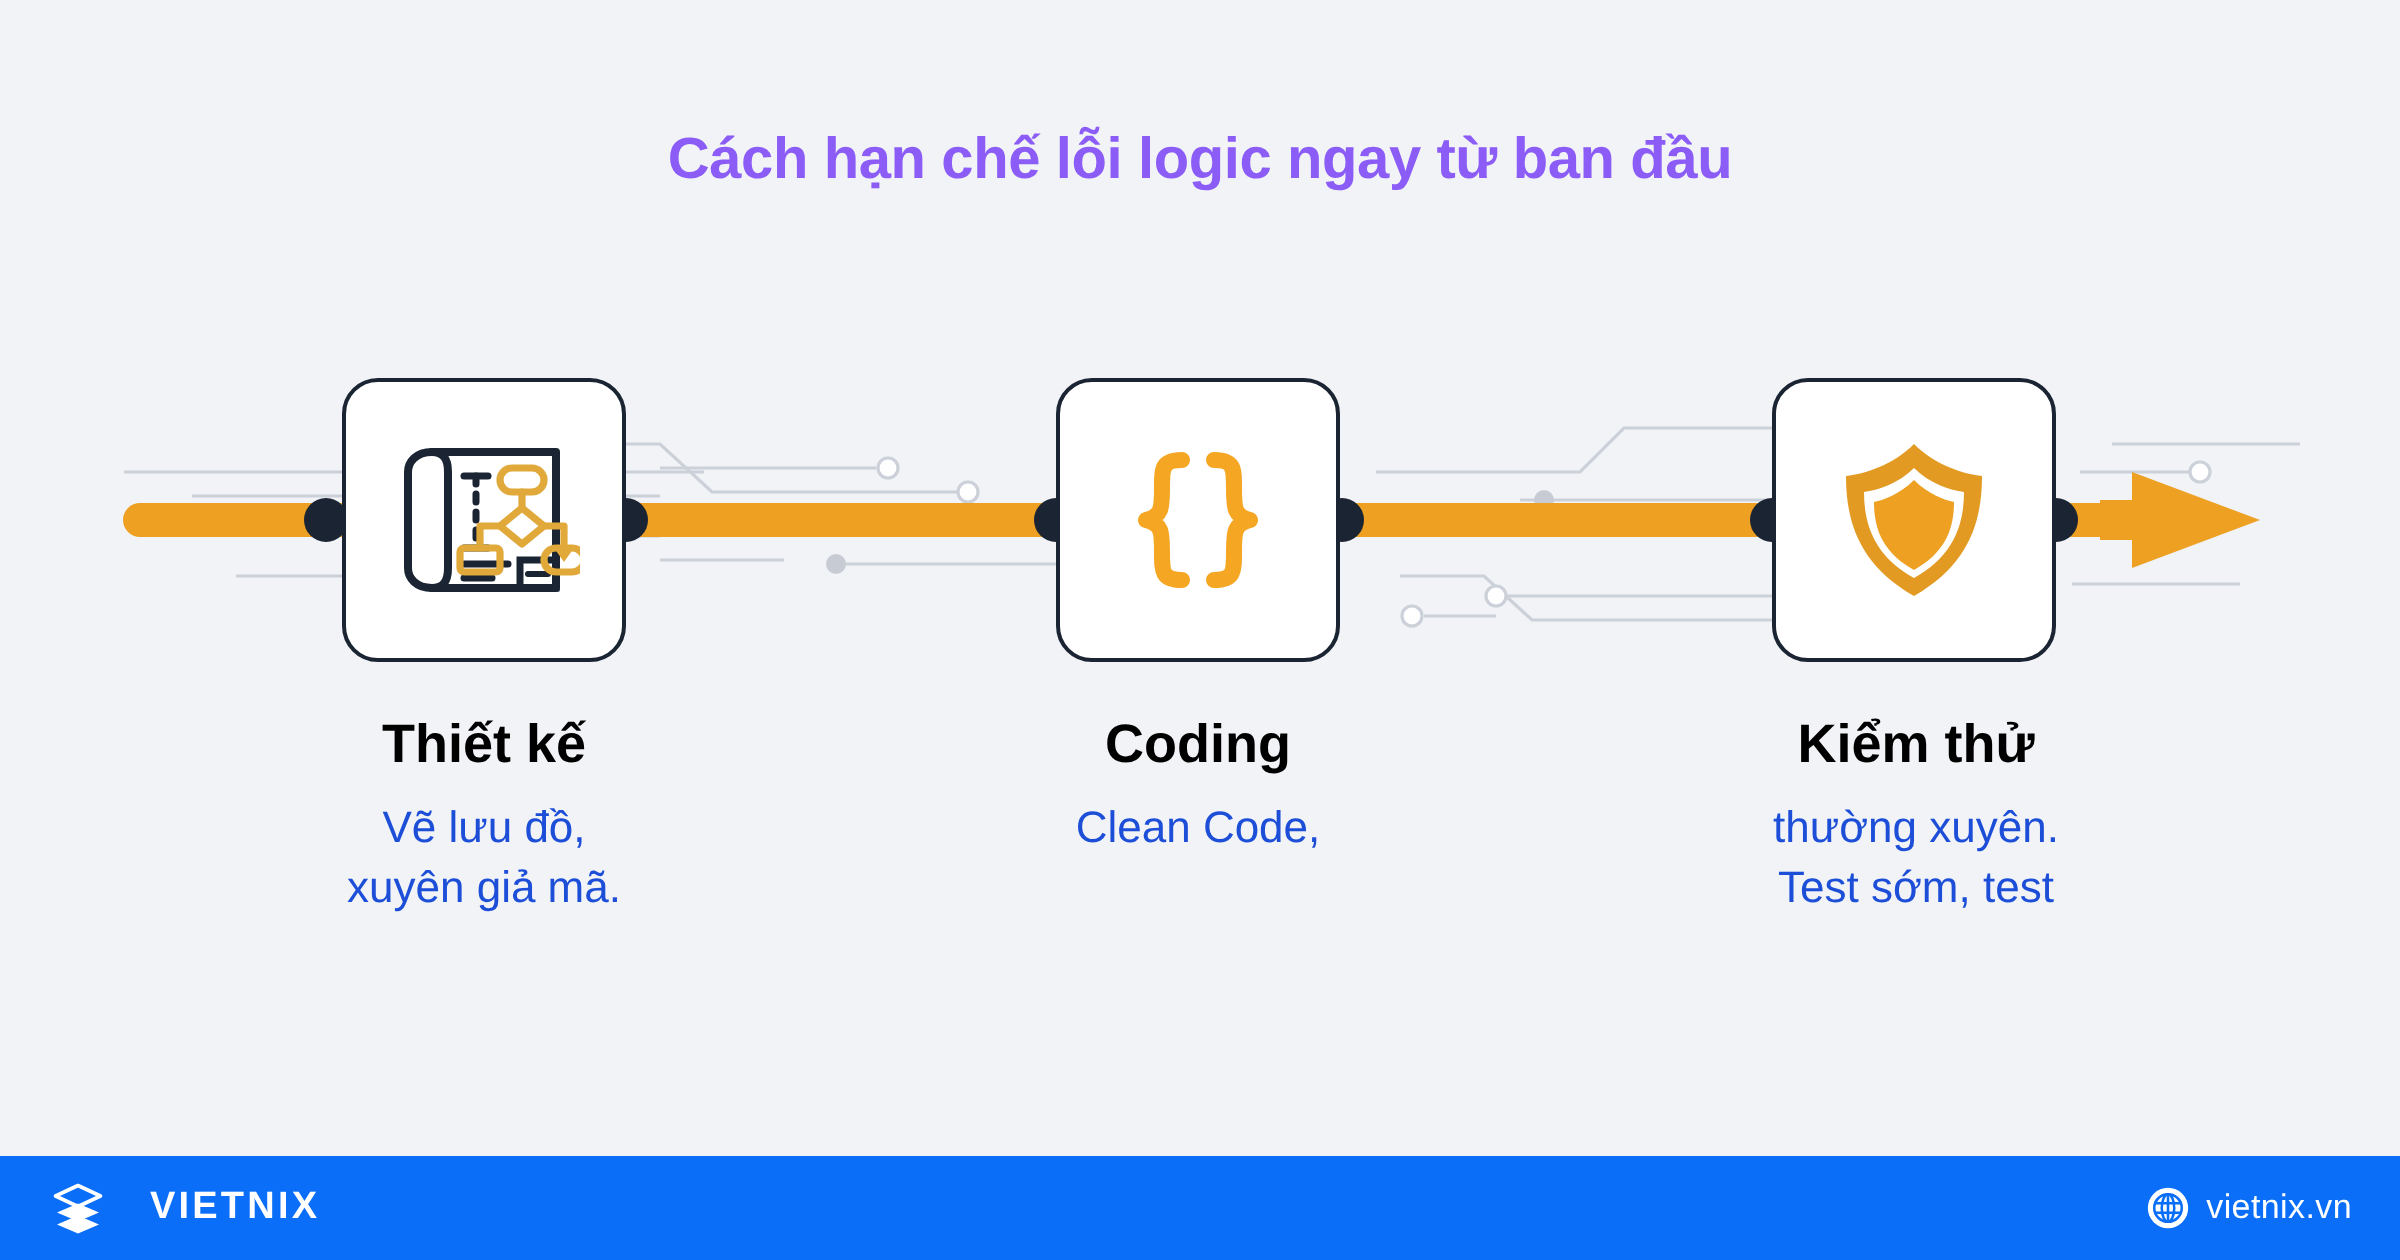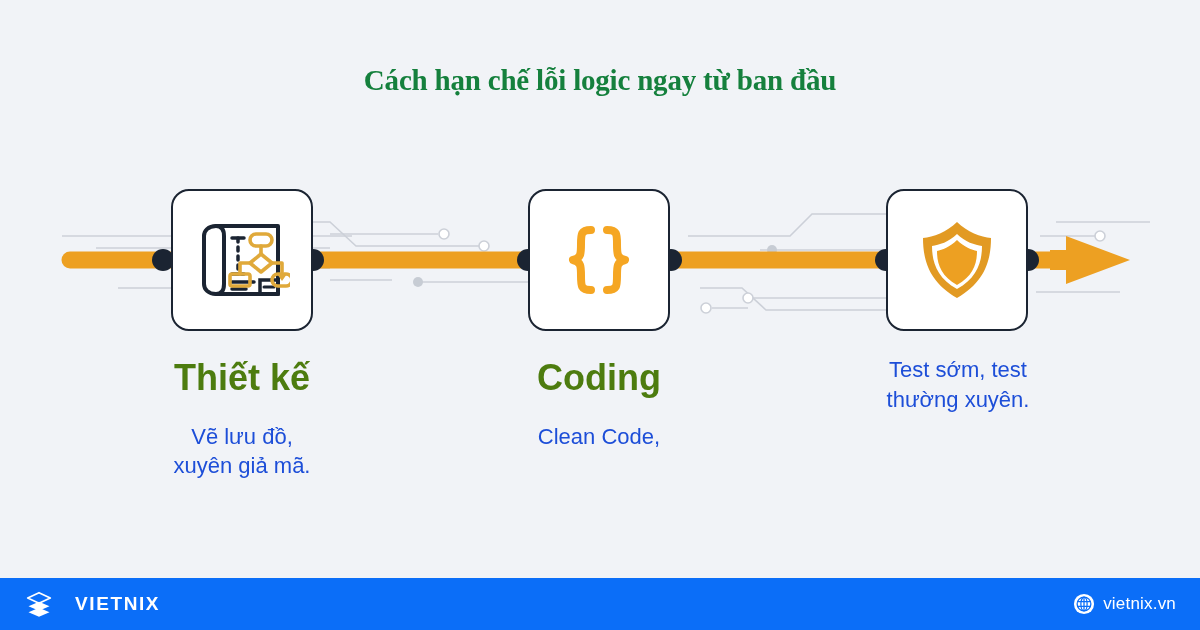--- a/index.html
+++ b/index.html
@@ -17,24 +17,23 @@
 
   
   .title {
     position: absolute;
     top: 62px;
     left: 0;
     width: 1200px;
     text-align: center;
     font-size: 29px;
     font-weight: bold;
-    color: #15803d;
+    color: #8b5cf6;
     letter-spacing: -0.2px;
     line-height: 1.25;
-    font-family: Liberation Serif, serif;
   }
 
   
   .stage {
     position: absolute;
     left: 0;
     top: 150px;
     width: 1200px;
     height: 340px;
   }
@@ -86,25 +85,25 @@
     top: 205px;
     width: 300px;
     text-align: center;
     z-index: 5;
   }
   .step-caption.s1 { left: 92px; }
   .step-caption.s2 { left: 449px; }
   .step-caption.s3 { left: 808px; }
 
   .step-title {
-    font-size: 36px;
+    font-size: 27px;
     font-weight: bold;
-    color: #4d7c0f;
+    color: #000000;
     line-height: 1.3;
-    margin-bottom: 20px;
+    margin-bottom: 9px;
   }
   .step-desc {
     font-size: 22px;
     color: #1d4ed8;
     line-height: 1.35;
   }
   .step-desc span { display: block; }
 
   
   .footer {
@@ -256,23 +255,24 @@
   </div>
 
   <div class="step-caption s2">
     <div class="step-title">Coding</div>
     <div class="step-desc">
       <span>Clean Code,</span>
     </div>
   </div>
 
   <div class="step-caption s3">
+    <div class="step-title">Kiểm thử</div>
     <div class="step-desc">
+      <span>thường xuyên.</span>
       <span>Test sớm, test</span>
-      <span>thường xuyên.</span>
     </div>
   </div>
 
 </div>
 
 <div class="footer">
   <div class="brand">
     <svg class="brand-mark" viewBox="0 0 40 40" xmlns="http://www.w3.org/2000/svg">
       <g fill="none" stroke="#ffffff" stroke-width="2.4" stroke-linejoin="round">
         <polygon points="20,5 35,12 20,19 5,12"></polygon>

